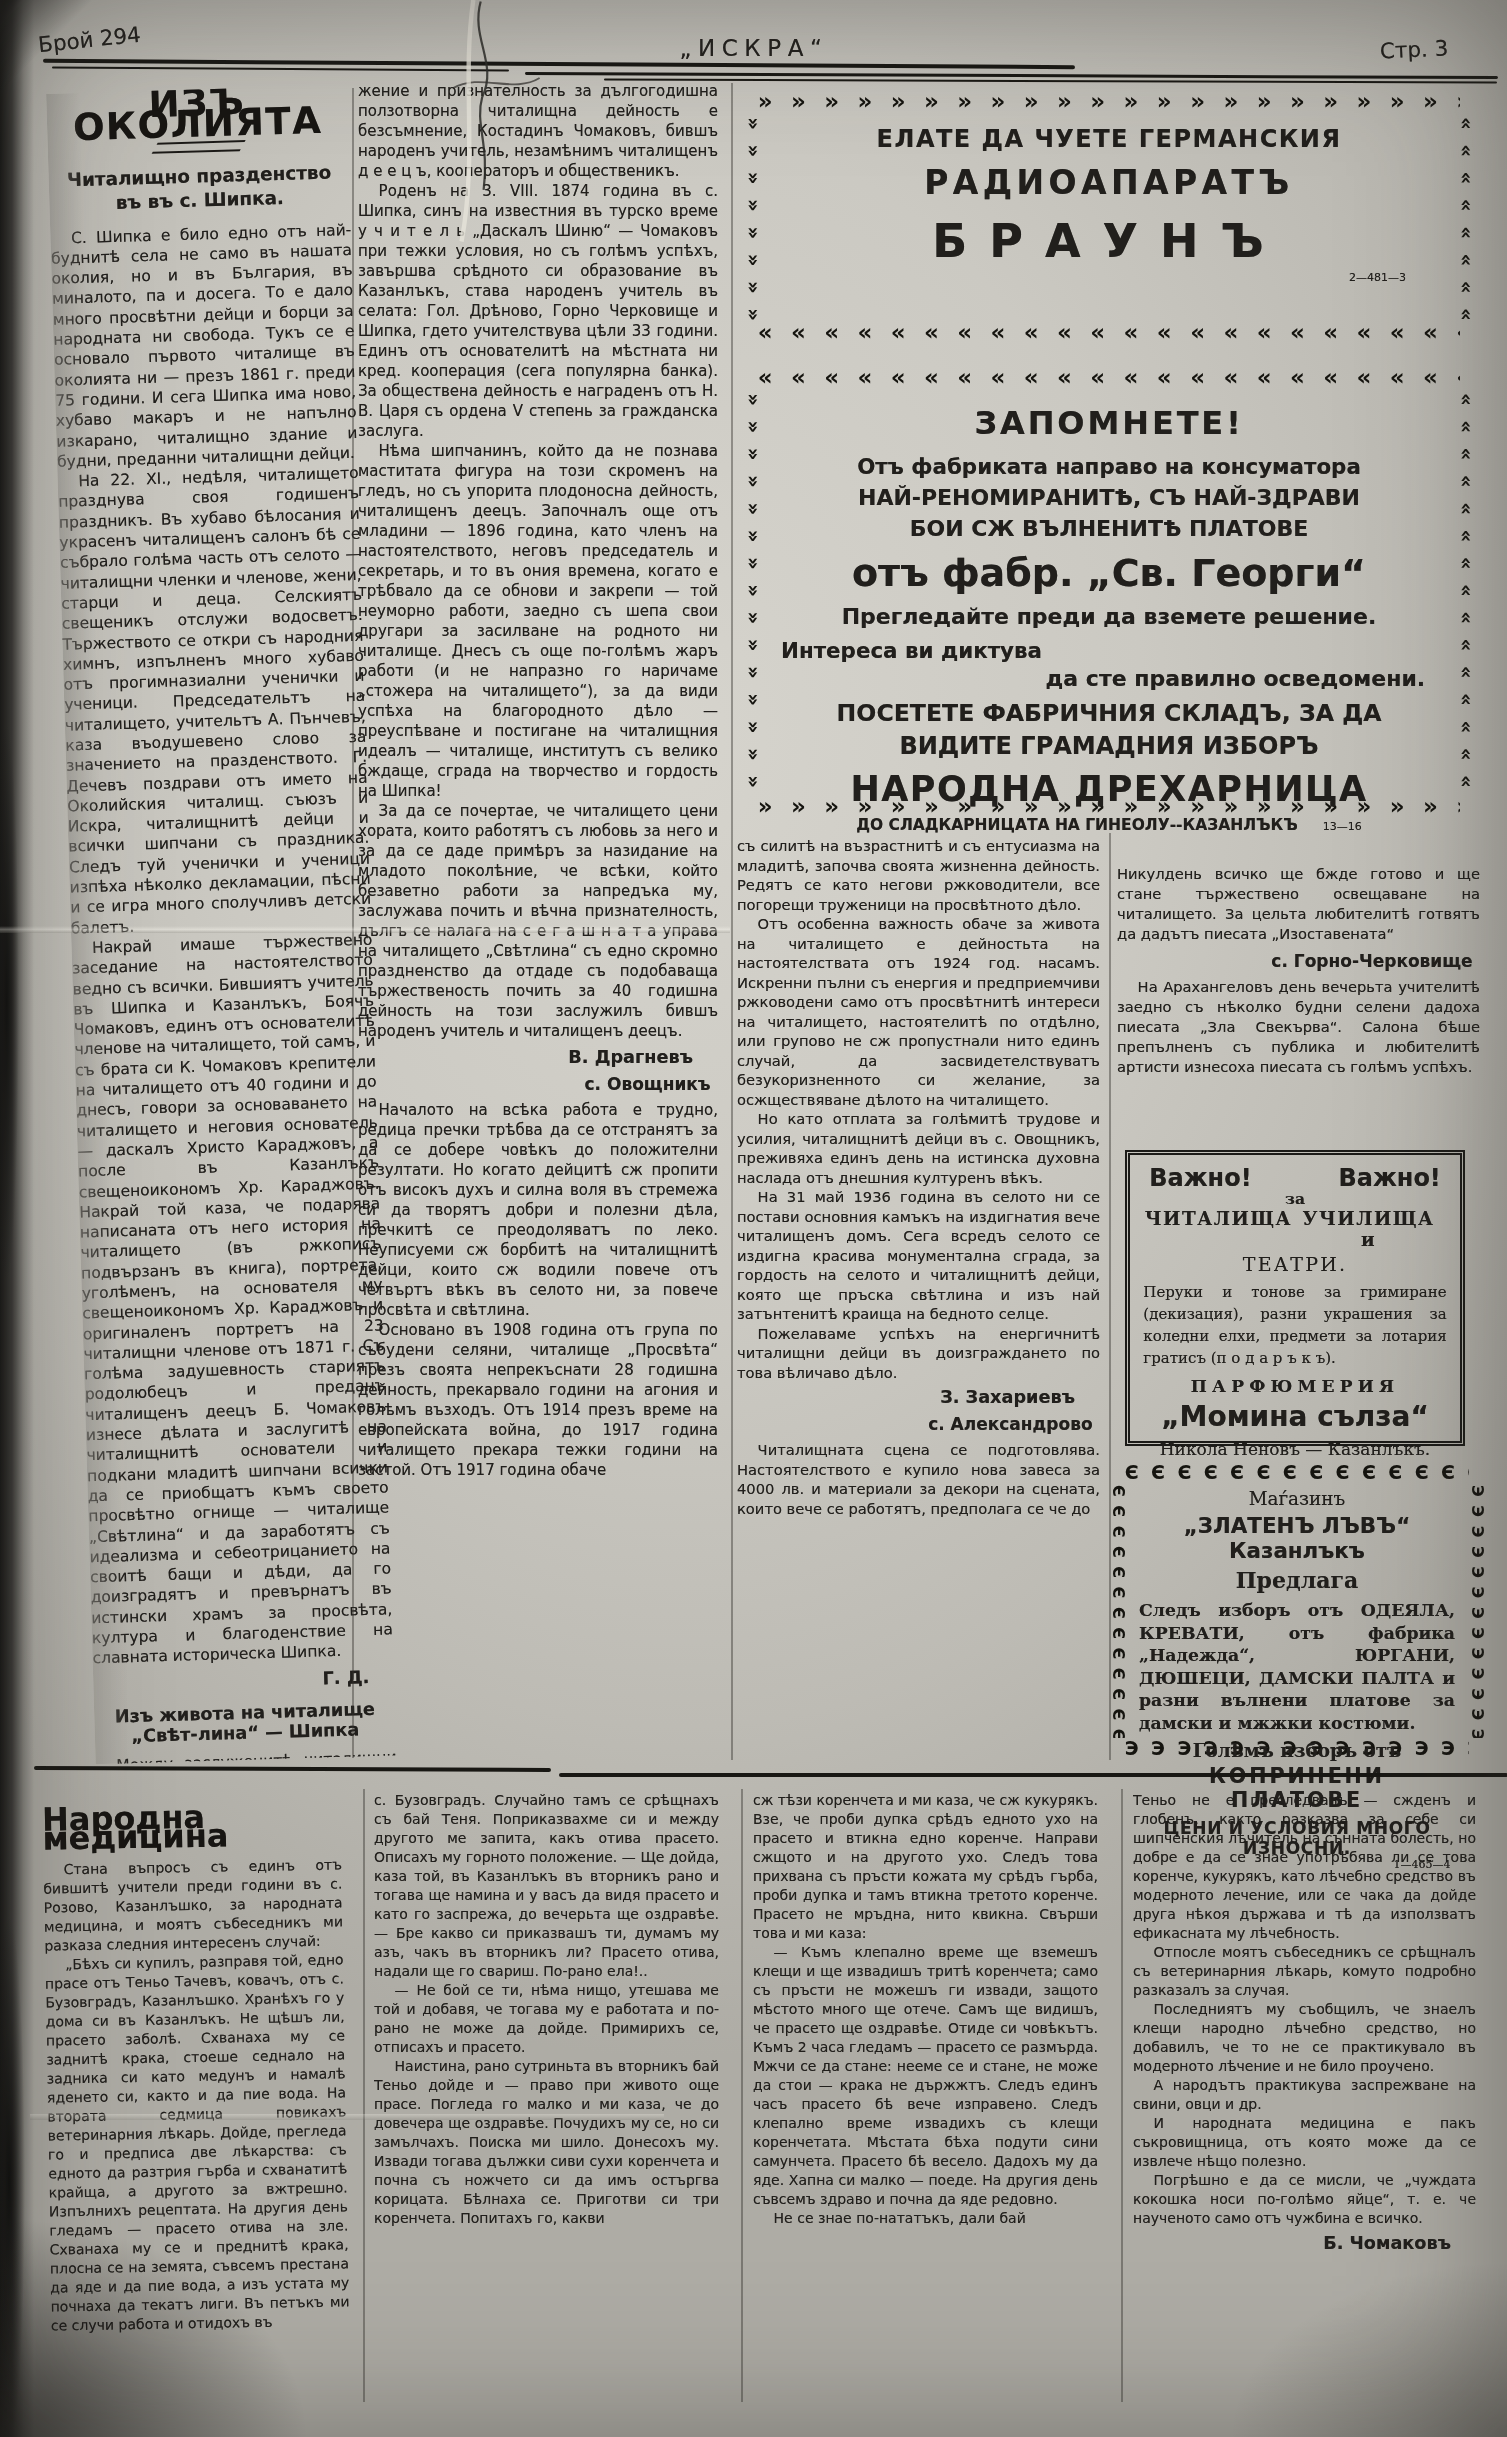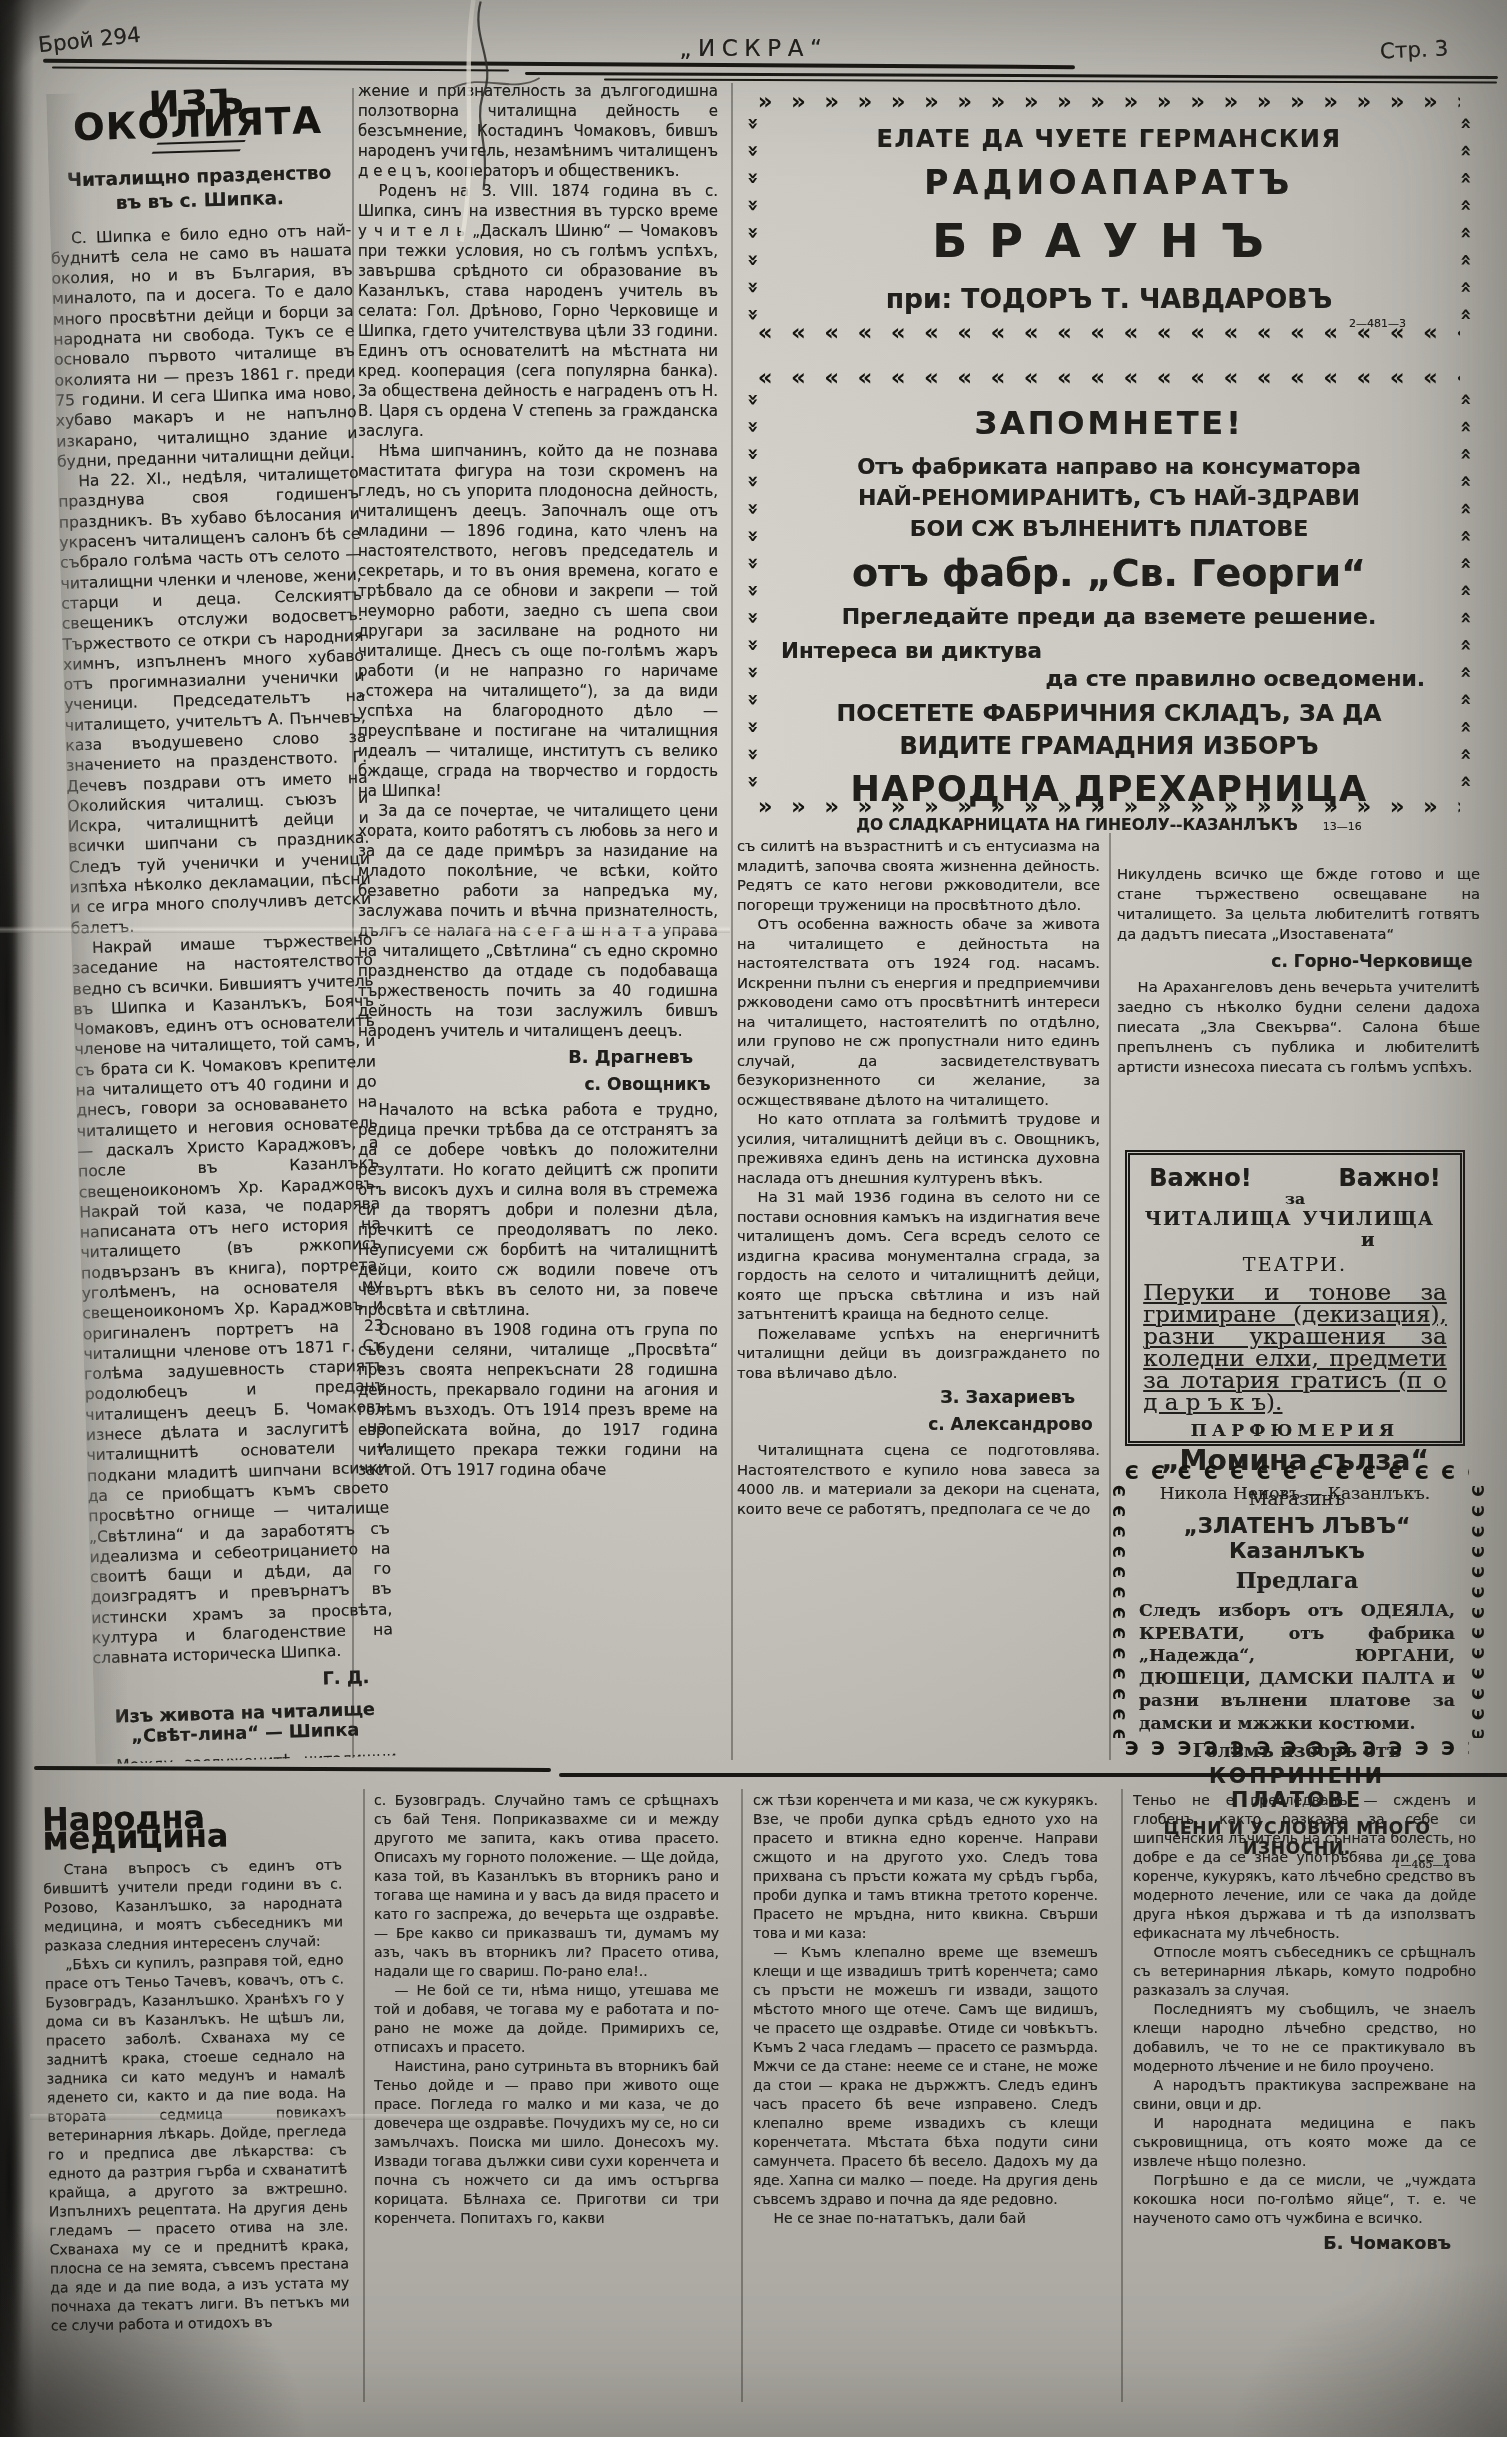--- a/index.html
+++ b/index.html
@@ -93,21 +93,21 @@
   .ad2-code{font-size:11px;}
   
   #vazhno{position:absolute;left:1125px;top:1150px;width:340px;height:296px;
     border:5.2px double #1b1a17;box-sizing:border-box;padding:8.8px 13.3px 7.4px;
     font-family:"DejaVu Serif",serif;text-align:center;}
   .vz-titles{display:flex;justify-content:space-between;font-family:"DejaVu Sans",sans-serif;
     font-weight:bold;font-size:24px;padding:0 5.9px;}
   .vz-za{font-size:15.5px;font-weight:bold;margin-top:-2.9px;}
   .vz-row{display:flex;justify-content:space-between;font-weight:bold;font-size:18.4px;letter-spacing:1.5px;padding:0 1.5px;}
   .vz-theatre{font-weight:normal;font-size:19px;letter-spacing:2.2px;margin-top:2.9px;}
-  .vz-body{font-size:23px;line-height:22px;text-align:justify;margin-top:5.9px;text-indent:0;text-decoration:underline;}
+  .vz-body{font-size:15px;line-height:22px;text-align:justify;margin-top:5.9px;text-indent:0;}
   .vz-parf{font-weight:bold;font-size:17px;letter-spacing:5.2px;margin-top:7.4px;}
   .vz-brand{font-family:"DejaVu Sans",sans-serif;font-weight:bold;font-size:28px;margin-top:4.4px;}
   .vz-owner{font-size:17px;margin-top:5.9px;}
   
   #zlaten{left:1107px;top:1461px;width:380px;height:301px;}
   #zlaten .orn-h{font-size:19px;letter-spacing:2.9px;height:25px;line-height:23.6px;}
   #zlaten .orn-v{font-size:16px;letter-spacing:1.5px;width:20.6px;top:23.6px;bottom:23.6px;line-height:19px;}
   #zlaten .ad-content{inset:26.5px 32px 22px 32px;font-family:"DejaVu Serif",serif;}
   .zl-l1{font-size:18.4px;}
   .zl-l2{font-family:"DejaVu Sans",sans-serif;font-size:21.4px;font-weight:bold;margin-top:4.4px;}
@@ -180,21 +180,20 @@
 
   <div class="ad-frame" id="ad1" style="left:740px;top:87px;width:738px;height:262px;">
     <div class="orn orn-h orn-top">» » » » » » » » » » » » » » » » » » » » » » » » » » » » » » » » » » » » » » » » </div>
     <div class="orn orn-h orn-bot">« « « « « « « « « « « « « « « « « « « « « « « « « « « « « « « « « « « « « « « « </div>
     <div class="orn orn-v orn-left">» » » » » » » » » » » » » » » » » » » » </div>
     <div class="orn orn-v orn-right">« « « « « « « « « « « « « « « « « « « « </div>
     <div class="ad-content">
       <div class="ad1-l1">ЕЛАТЕ ДА ЧУЕТЕ ГЕРМАНСКИЯ</div>
       <div class="ad1-l2">РАДИОАПАРАТЪ</div>
       <div class="ad1-l3">БРАУНЪ</div>
-      <div class="ad1-l4">при: ТОДОРЪ Т. ЧАВДАРОВЪ</div>
       <div class="ad-code">2—481—3</div>
     </div>
   </div>
 
   <div class="ad-frame" id="ad2" style="left:740px;top:363px;width:738px;height:460px;">
     <div class="orn orn-h orn-top">« « « « « « « « « « « « « « « « « « « « « « « « « « « « « « « « « « « « « « « « </div>
     <div class="orn orn-h orn-bot">» » » » » » » » » » » » » » » » » » » » » » » » » » » » » » » » » » » » » » » » </div>
     <div class="orn orn-v orn-left">» » » » » » » » » » » » » » » » » » » » » » » » </div>
     <div class="orn orn-v orn-right">« « « « « « « « « « « « « « « « « « « « « « « « </div>
     <div class="ad-content">

